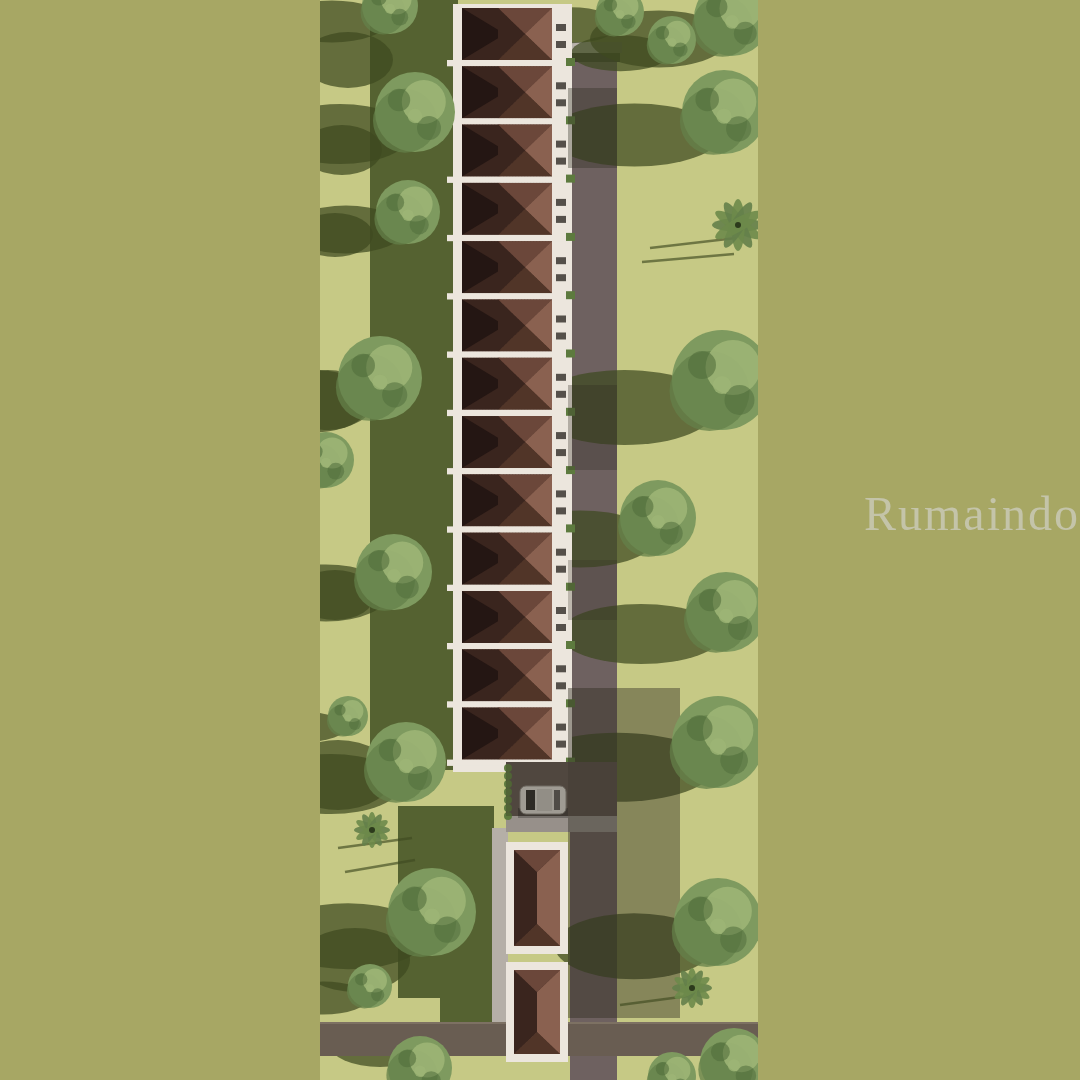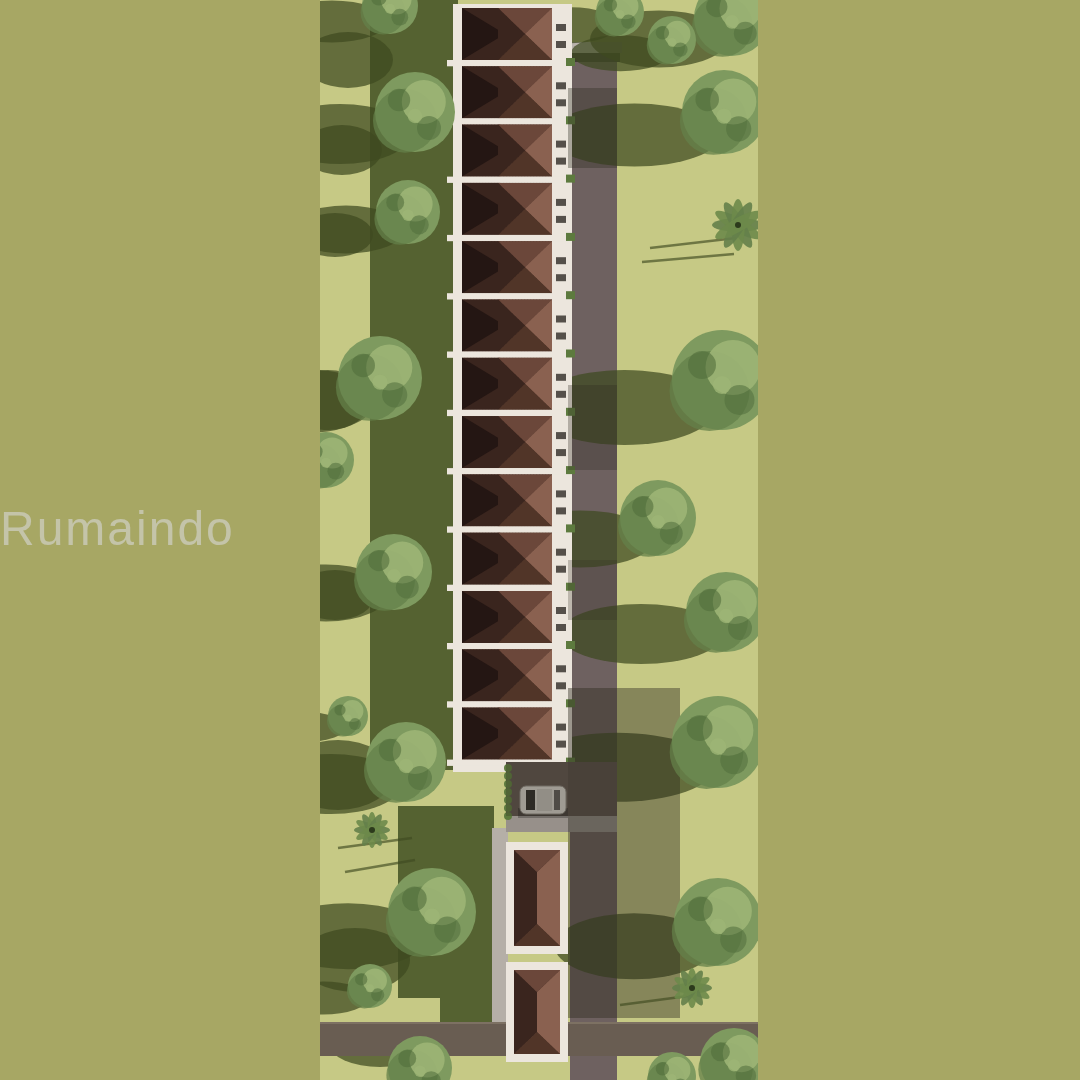--- a/index.html
+++ b/index.html
@@ -1,24 +1,24 @@
 <!DOCTYPE html>
 <html><head>
 <meta charset="utf-8">
 <style>
   html,body{margin:0;padding:0;background:#888;}
   .canvas{position:relative;width:1080px;height:1080px;overflow:hidden;font-family:"Liberation Sans",sans-serif;}
   .border-panel{position:absolute;top:0;height:1080px;}
   .photo{position:absolute;top:0;left:320px;width:438px;height:1080px;overflow:hidden;}
   .photo svg{display:block;}
   .watermark{
-    position:absolute;left:0;top:501px;width:1080px;text-align:left;
+    position:absolute;left:0;top:486px;width:1080px;text-align:right;
     font-size:48px;font-weight:300;letter-spacing:2px;
     color:rgba(215,215,215,0.60);pointer-events:none;
-    font-family:Liberation Sans, sans-serif;
+    font-family:Liberation Serif, serif;
   }
 </style>
 </head>
 <body>
 
 <div class="canvas">
   <div class="border-panel" id="border-left" style="left: 0px; width: 320px; background: rgb(167, 167, 100);"></div>
   <div class="border-panel" id="border-right" style="left: 758px; width: 322px; background: rgb(167, 167, 100);"></div>
   <div class="photo" id="photo">
     <svg id="scene" xmlns="http://www.w3.org/2000/svg" width="438" height="1080" viewBox="0 0 438 1080">

